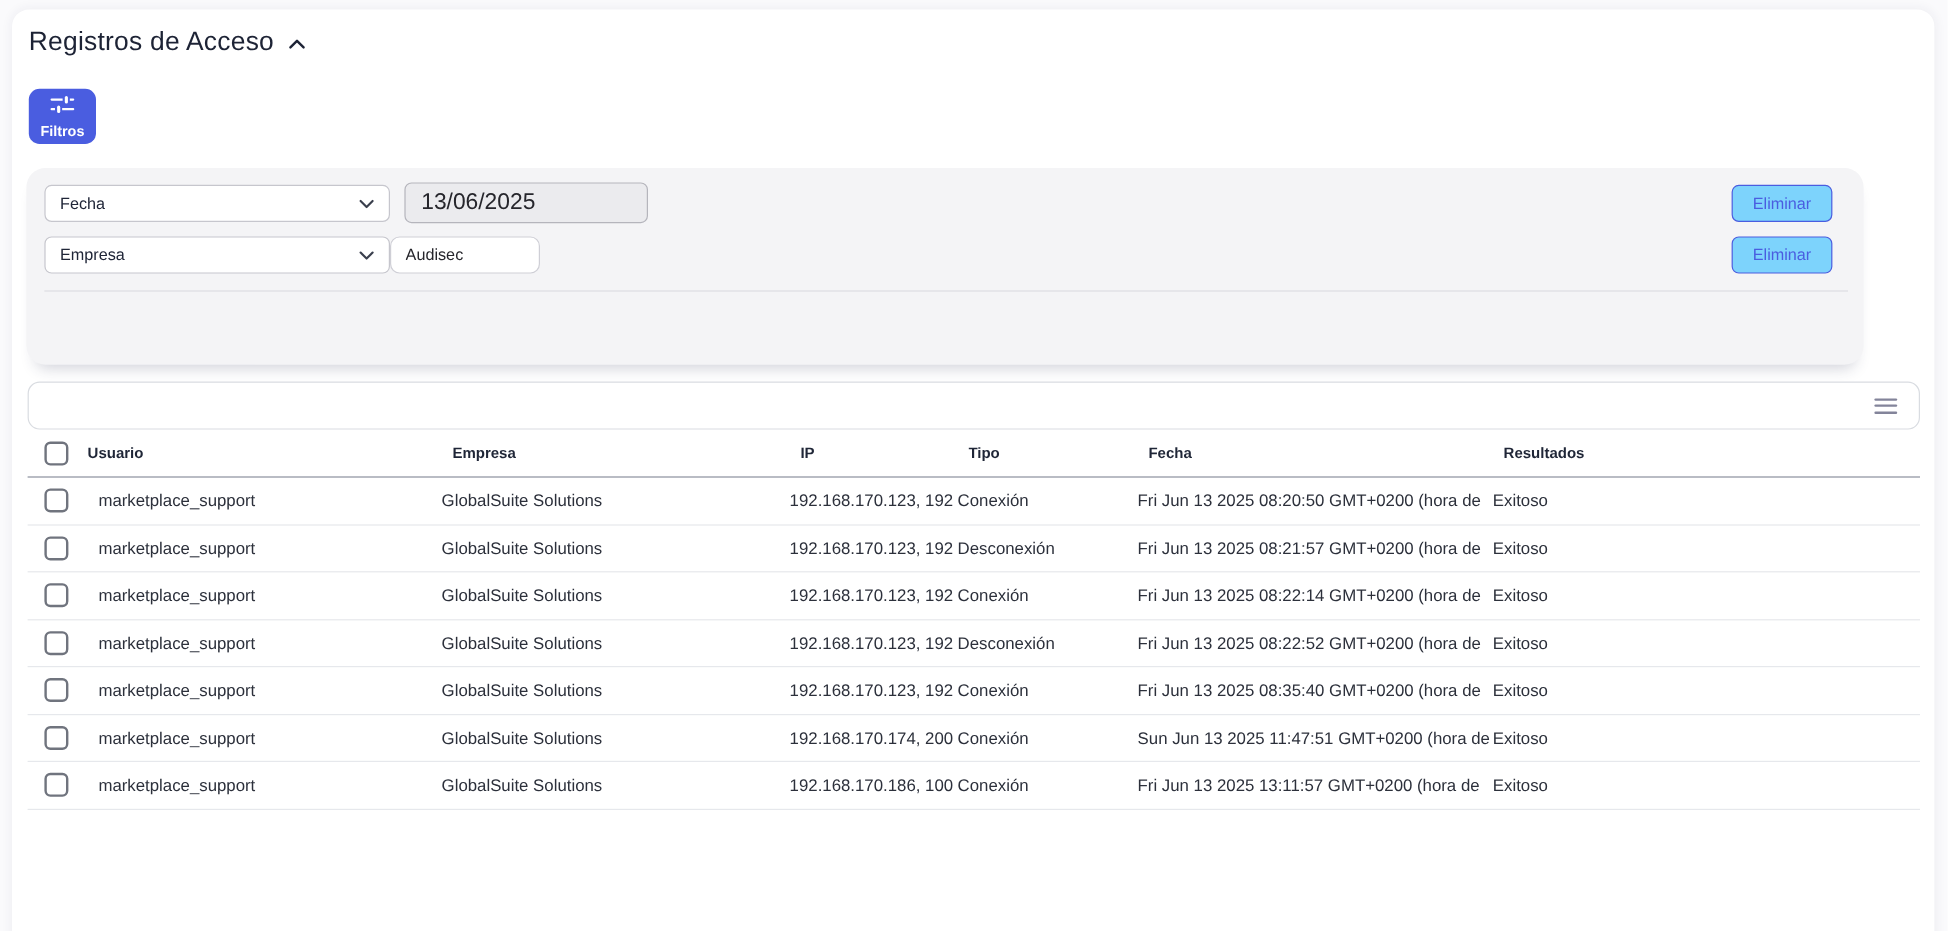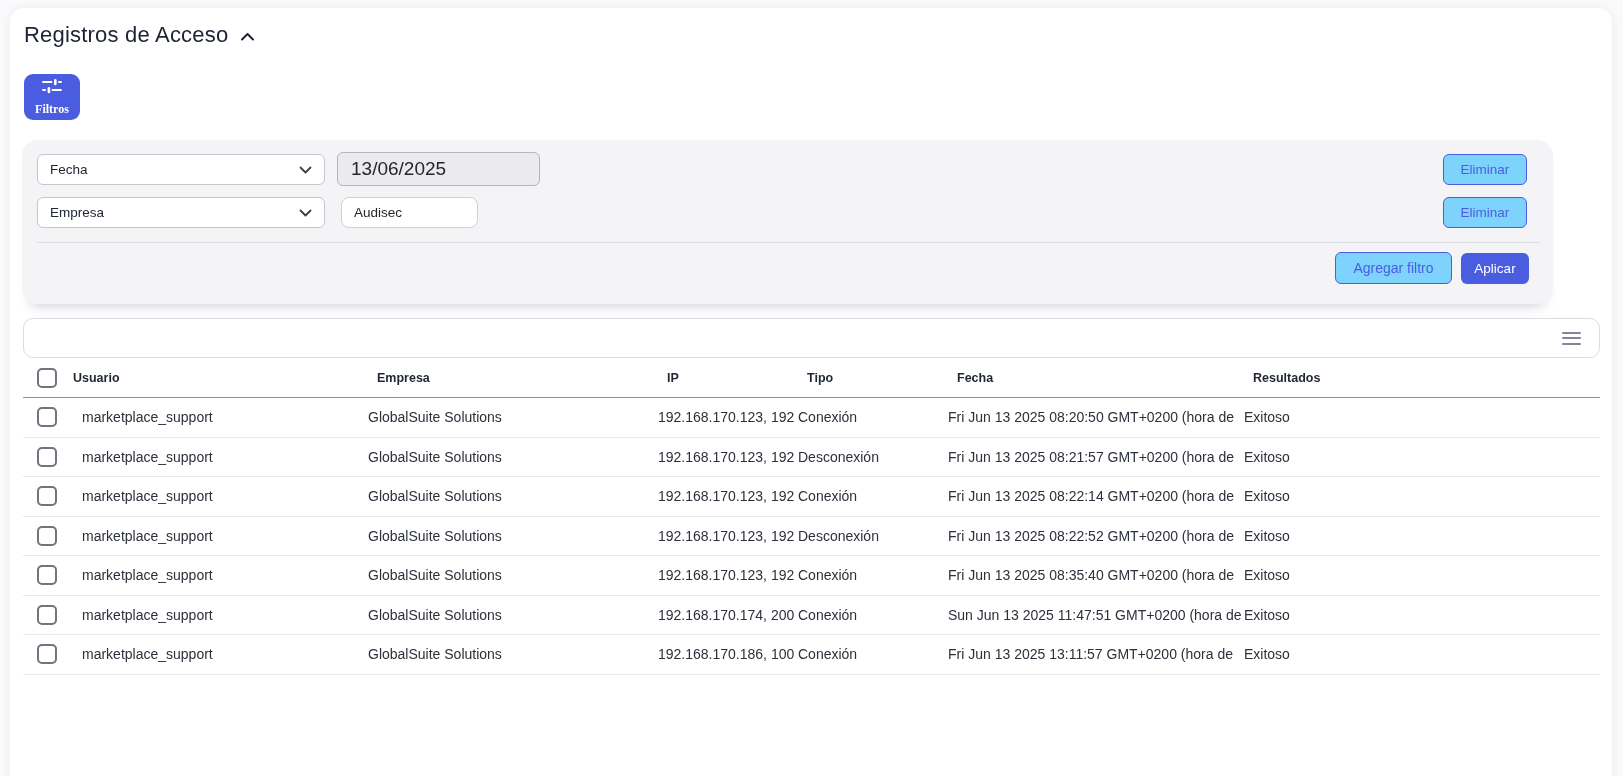--- a/index.html
+++ b/index.html
@@ -18,21 +18,21 @@
   }
   
   .card-header { display:flex; align-items:center; gap:12px; margin:16px 0 0 14px; height:22px; }
   .page-title { font-size:22px; font-weight:normal; color:#1d2335; letter-spacing:.2px; }
   .collapse-chevron { display:inline-flex; cursor:pointer; margin-top:2px; }
 
   
   .filters-btn {
     margin:28px 0 0 14px; width:56px; height:46px; border:none; cursor:pointer;
     background:var(--accent); border-radius:9px; color:#fff;
-    display:flex; flex-direction:column; align-items:center; justify-content:center; gap:4px;font-family:Liberation Serif, serif;
+    display:flex; flex-direction:column; align-items:center; justify-content:center; gap:4px;
   }
   .filters-btn .lbl { font-size:12px; font-weight:bold; }
 
   
   .filter-panel {
     margin:20px 0 0 12px; width:1531px; height:164px;
     background:#f4f4f6; border-radius:16px;
     box-shadow:0 10px 12px -8px rgba(40,45,80,0.22);
     padding:12px 26px 0 15px;
   }
@@ -41,21 +41,21 @@
     width:288px; height:31px; background:#fff; border:1px solid #c6c6cd; border-radius:6px;
     display:flex; align-items:center; justify-content:space-between;
     padding:0 12px 0 12px; font-size:13.5px; color:#202638; cursor:pointer;
   }
   .date-input {
     margin-left:12px; width:203px; height:34px; background:#ebebee; border:1px solid #b5b5bc;
     border-radius:6px; font-family:"Liberation Sans",sans-serif;
     font-size:19px; color:#26262c; padding:0 10px 0 13px;
   }
   .text-input {
-    margin-left:16px; width:137px; height:31px; background:#fff; border:1px solid #cfcfd6;
+    margin-left:0; width:125px; height:31px; background:#fff; border:1px solid #cfcfd6;
     border-radius:8px; font-family:"Liberation Sans",sans-serif;
     font-size:13.5px; color:#26262c; padding:0 10px 0 12px;
   }
   .spacer { flex:1; }
   .btn-outline {
     background:#7dd3fc; border:1px solid var(--accent); color:var(--accent);
     border-radius:6px; font-family:"Liberation Sans",sans-serif; font-size:13.5px;
     cursor:pointer;
   }
   .btn-eliminar { width:84px; height:31px; }
@@ -165,24 +165,20 @@
             </svg>
         </span>
       </div>
       <input class="text-input" type="text" value="Audisec" style="">
       <span class="spacer"></span>
       <button class="btn-outline btn-eliminar">Eliminar</button>
     </div>
 
     <div class="panel-divider"></div>
 
-    <div class="panel-actions">
-      <button class="btn-outline btn-add">Agregar filtro</button>
-      <button class="btn-apply">Aplicar</button>
-    </div>
   </div>
 
   <div class="table-toolbar">
     <span class="hamburger">
         <i></i>
         <i></i>
         <i></i>
       </span>
   </div>
 

